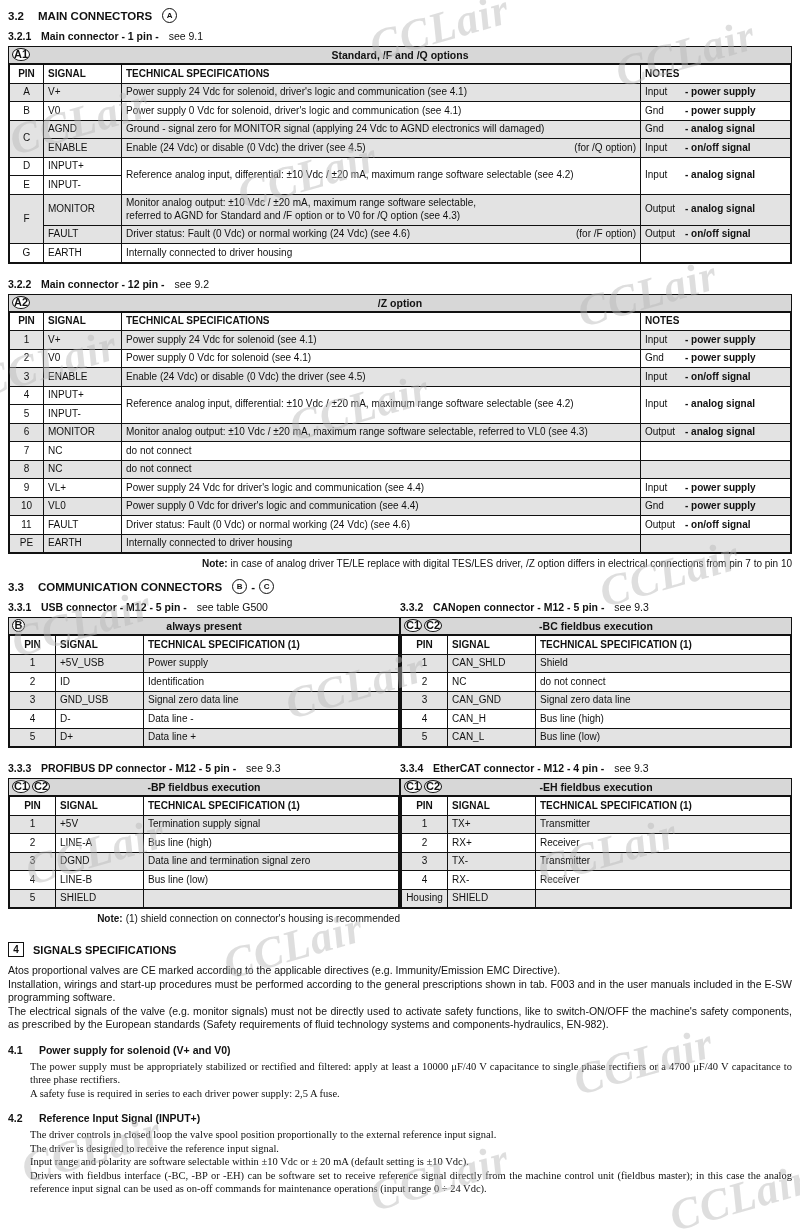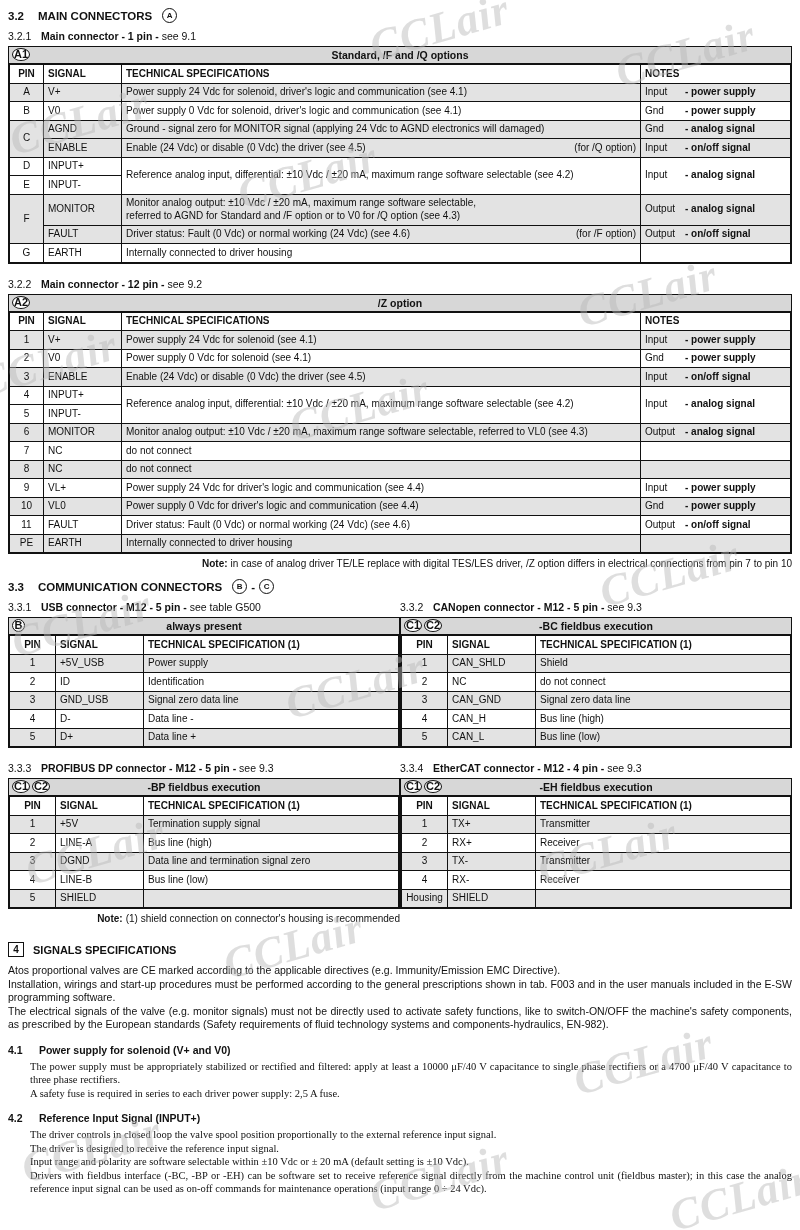--- a/index.html
+++ b/index.html
@@ -19,23 +19,23 @@
     color:#b8b8b8; opacity:0.45; transform:rotate(-16deg);
     letter-spacing:1px; white-space:nowrap;
   }
 
   
   .sec-h1 { display:flex; align-items:center; margin:2px 0 7px 0; font-size:11.5px; font-weight:bold; }
   .sec-h1 .num { display:inline-block; width:30px; }
   .sec-h1 .ttl { margin-right:10px; }
   .sec-h1 .dash { margin:0 4px; font-weight:bold; }
   .sec-h2 { font-size:10.5px; margin:0 0 4px 0; }
-  .sec-h2 .num { display:inline-block; width:30px; font-weight:normal; }
+  .sec-h2 .num { display:inline-block; width:30px; font-weight:bold; }
   .sec-h2 .ttl { font-weight:bold; }
-  .sec-h2 .see { font-weight:normal; margin-left:0; }
+  .sec-h2 .see { font-weight:normal; margin-left:7px; }
   .sec-h3 { font-size:10.5px; font-weight:bold; margin:12px 0 4px 0; }
   .sec-h3 .num { display:inline-block; width:28px; }
 
   .cbadge {
     display:inline-flex; align-items:center; justify-content:center;
     min-width:15px; height:15px; padding:0 1px;
     border:1.3px solid #111; border-radius:50%;
     font-size:8px; font-weight:bold; line-height:1; background:#fff;
   }
   .cbadge.sm { min-width:13px; height:13px; font-size:11px; }

